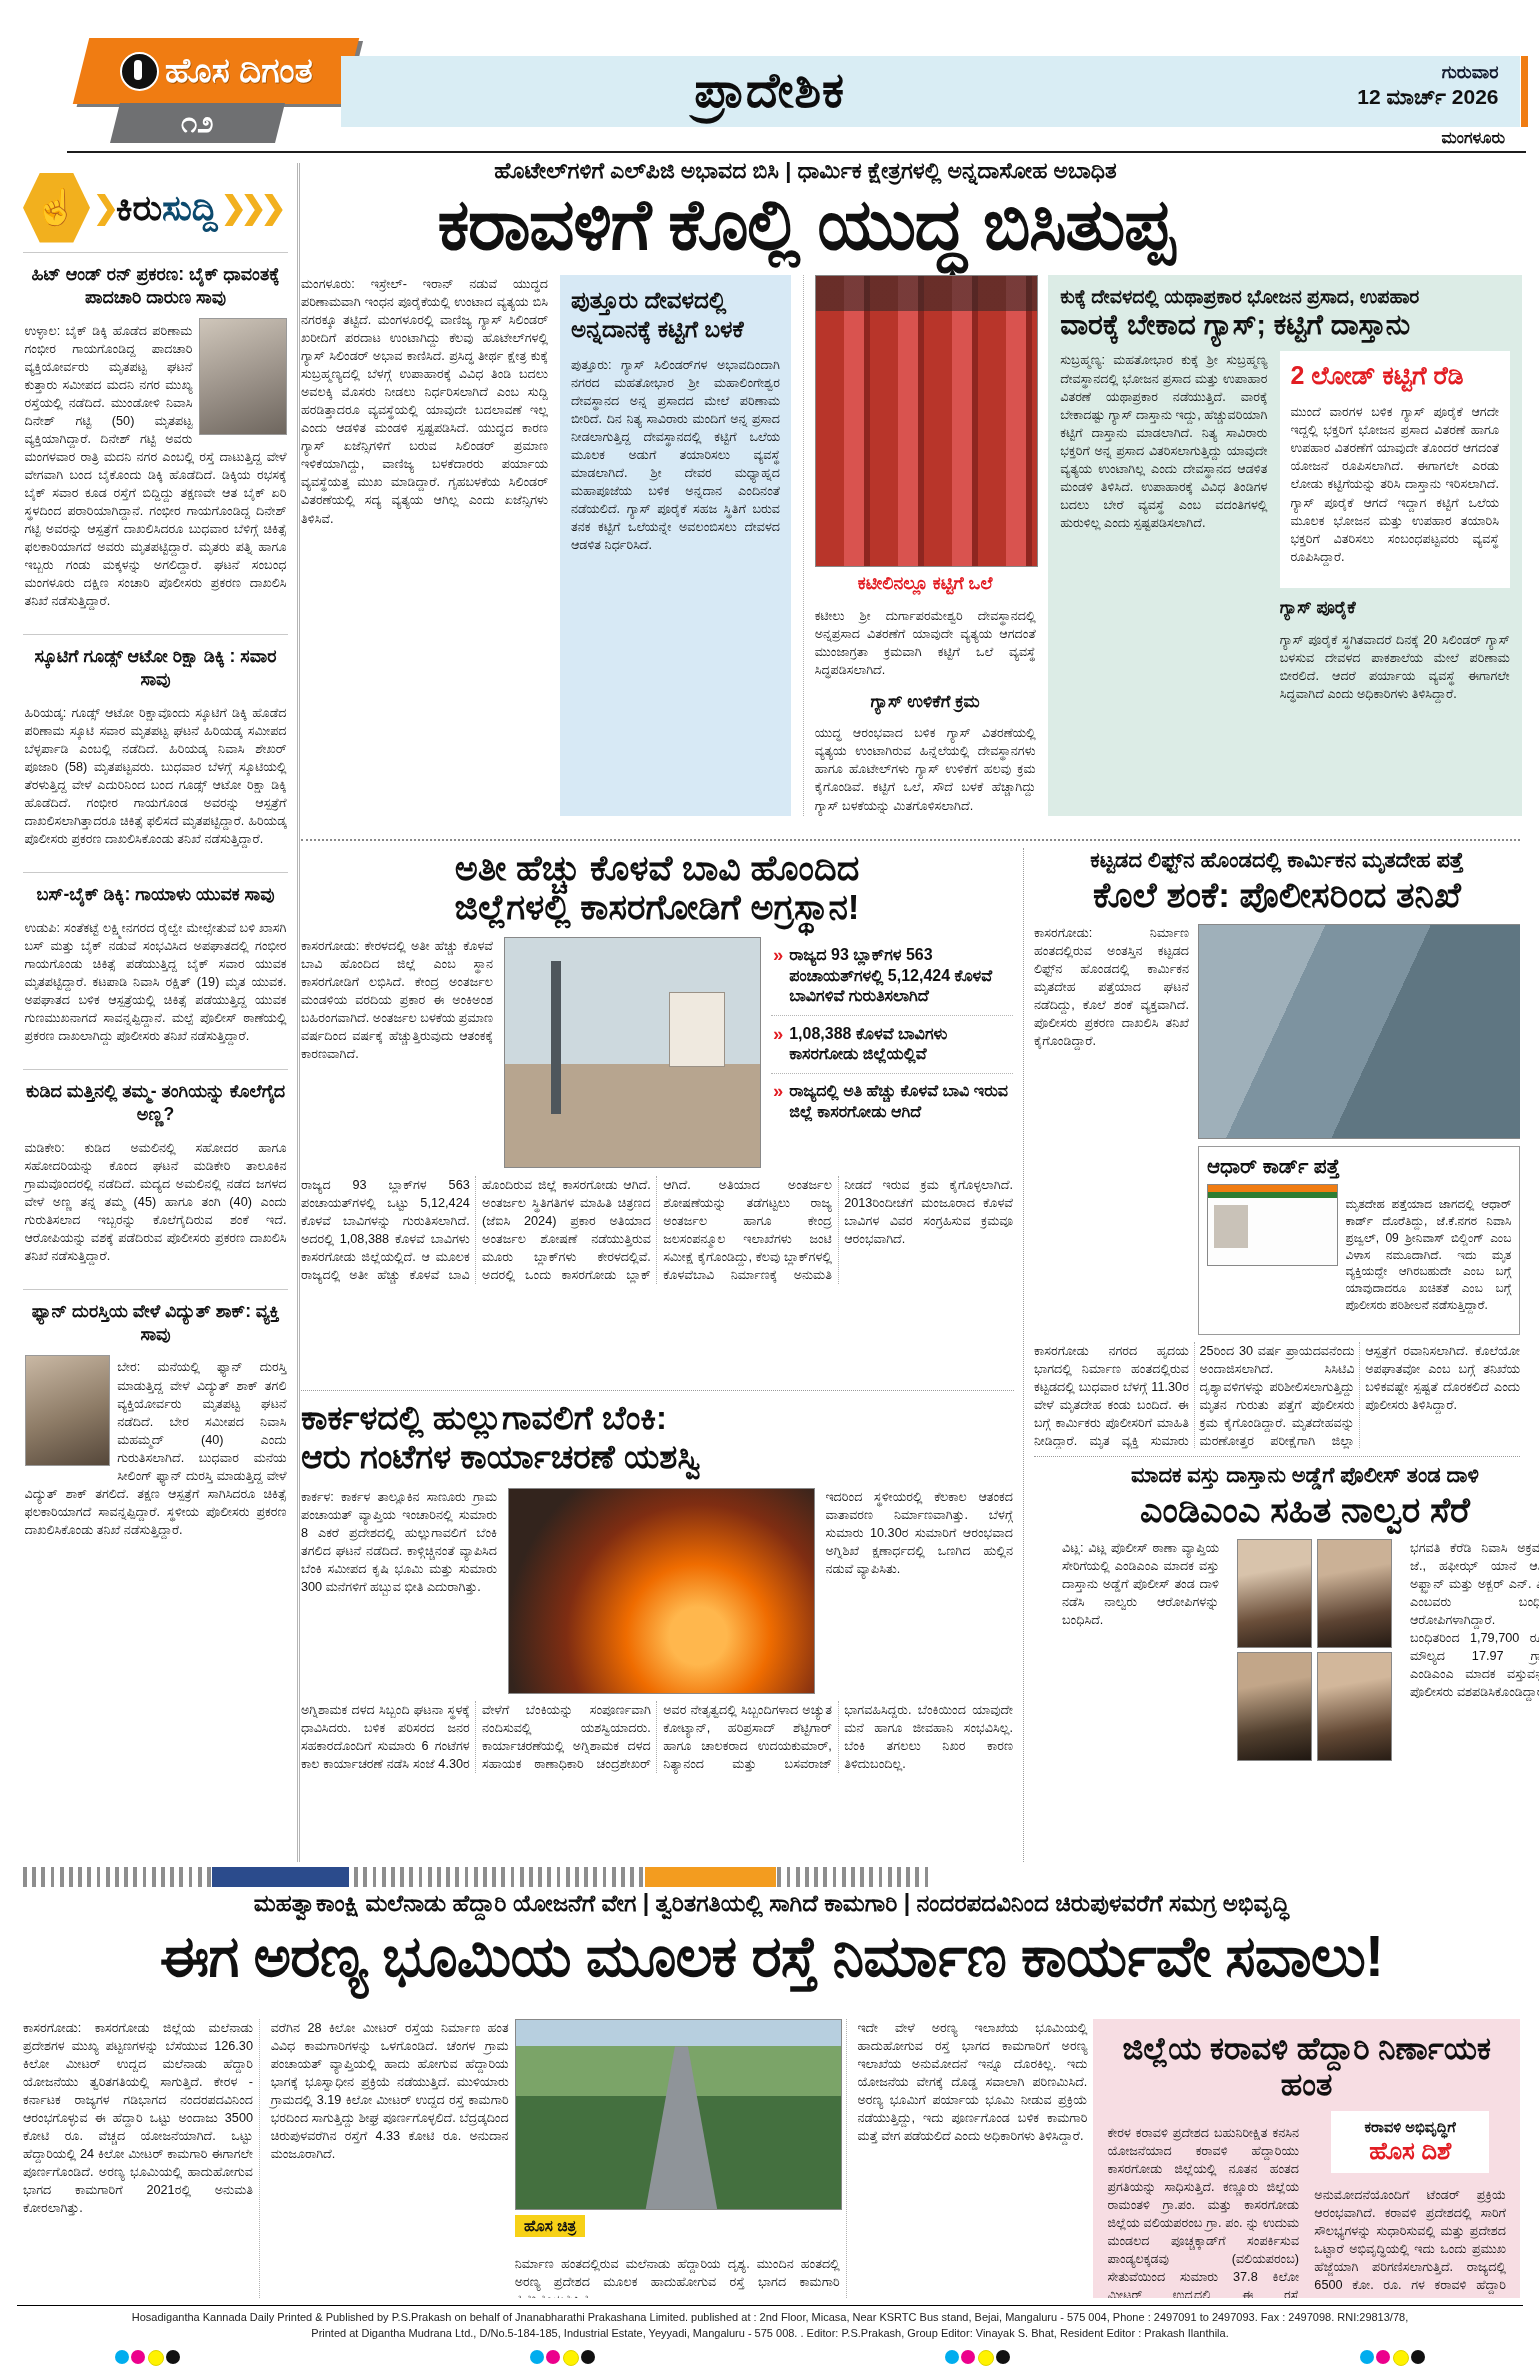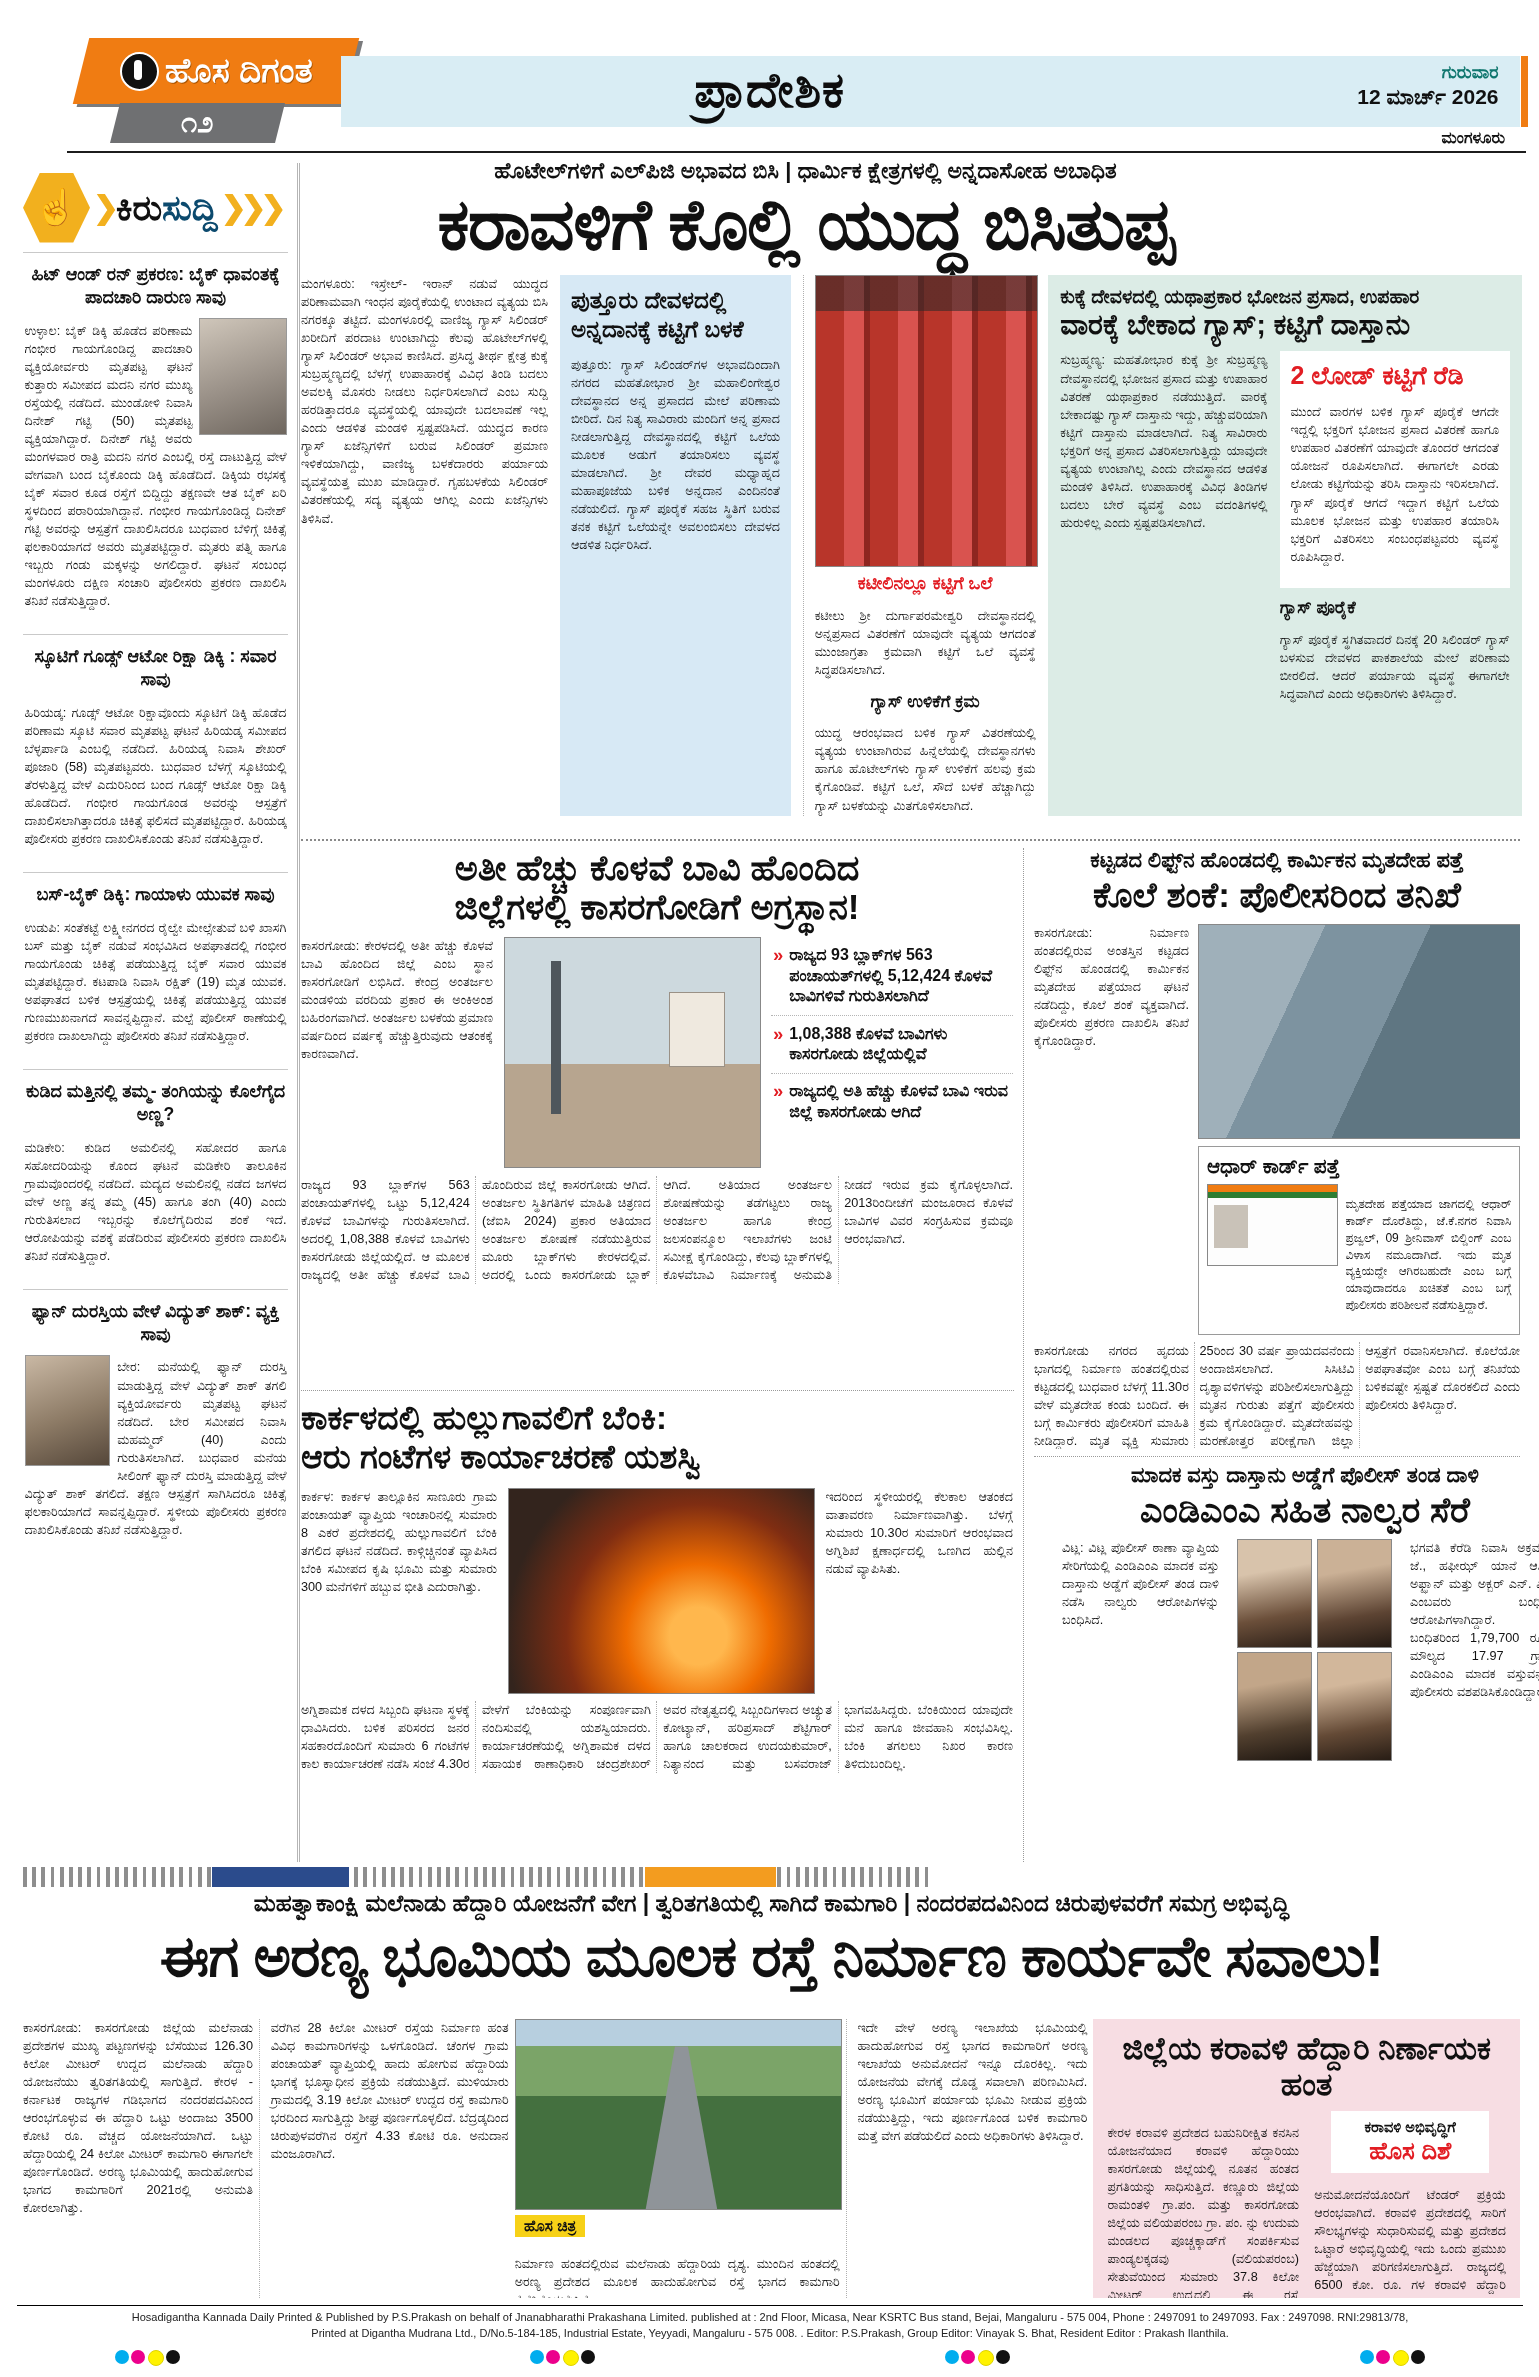--- a/index.html
+++ b/index.html
@@ -15,21 +15,21 @@
   .logo-circle{width:35px;height:35px;border-radius:50%;background:#111;border:2.3px solid #fff;position:relative;flex:0 0 auto;}
   .logo-circle::after{content:"";position:absolute;left:12.3px;top:6.1px;width:7.7px;height:20px;background:#fff;border-radius:3.8px;}
   .mast-title{color:#fff;font-size:34px;font-weight:bold;white-space:nowrap;text-shadow:0.8px 0.8px 0 #a65200;}
   .mast-tagline{position:absolute;left:199px;top:106px;font-size:10px;font-weight:bold;color:#5b2500;}
   .mast-gray{position:absolute;left:115px;top:103px;width:165px;height:40px;background:#6f7072;transform:skewX(-14deg);
              display:flex;align-items:center;justify-content:center;}
   .mast-pagenum{transform:skewX(14deg);color:#fff;font-size:29px;font-weight:bold;}
   .band{position:absolute;left:341px;top:56px;width:1179px;height:71px;background:#d9edf4;}
   .section-title{position:absolute;left:0;right:322px;top:6.1px;text-align:center;font-size:49px;font-weight:bold;color:#0d0d0d;letter-spacing:0.8px;}
   .date-block{position:absolute;right:21.5px;top:6.1px;text-align:right;line-height:1.25;}
-  .day{color:#0f766e;font-size:17.6px;font-weight:bold;}
+  .day{color:#0f172a;font-size:17.6px;font-weight:bold;}
   .date{color:#111;font-size:21px;font-weight:bold;}
   .city{position:absolute;right:35px;top:129px;font-size:16px;font-weight:bold;}
   .orange-bar{position:absolute;right:12.3px;top:56px;width:7px;height:71px;background:#f07c12;}
   .header-rule{position:absolute;left:67px;right:14px;top:151px;height:2.3px;background:#1c1c1c;}
 
   
   .sidebar{position:absolute;left:23px;top:163px;width:265px;height:1699px;border-right:3.1px double #b5b5b5;padding-right:9.2px;overflow:hidden;}
   .kiru-head{display:flex;align-items:center;gap:3.1px;margin:7.7px 0 7.7px;}
   .hex{width:67px;height:74px;background:#f2b01e;flex:0 0 auto;
        clip-path:polygon(25% 3%,75% 3%,100% 50%,75% 97%,25% 97%,0% 50%);

